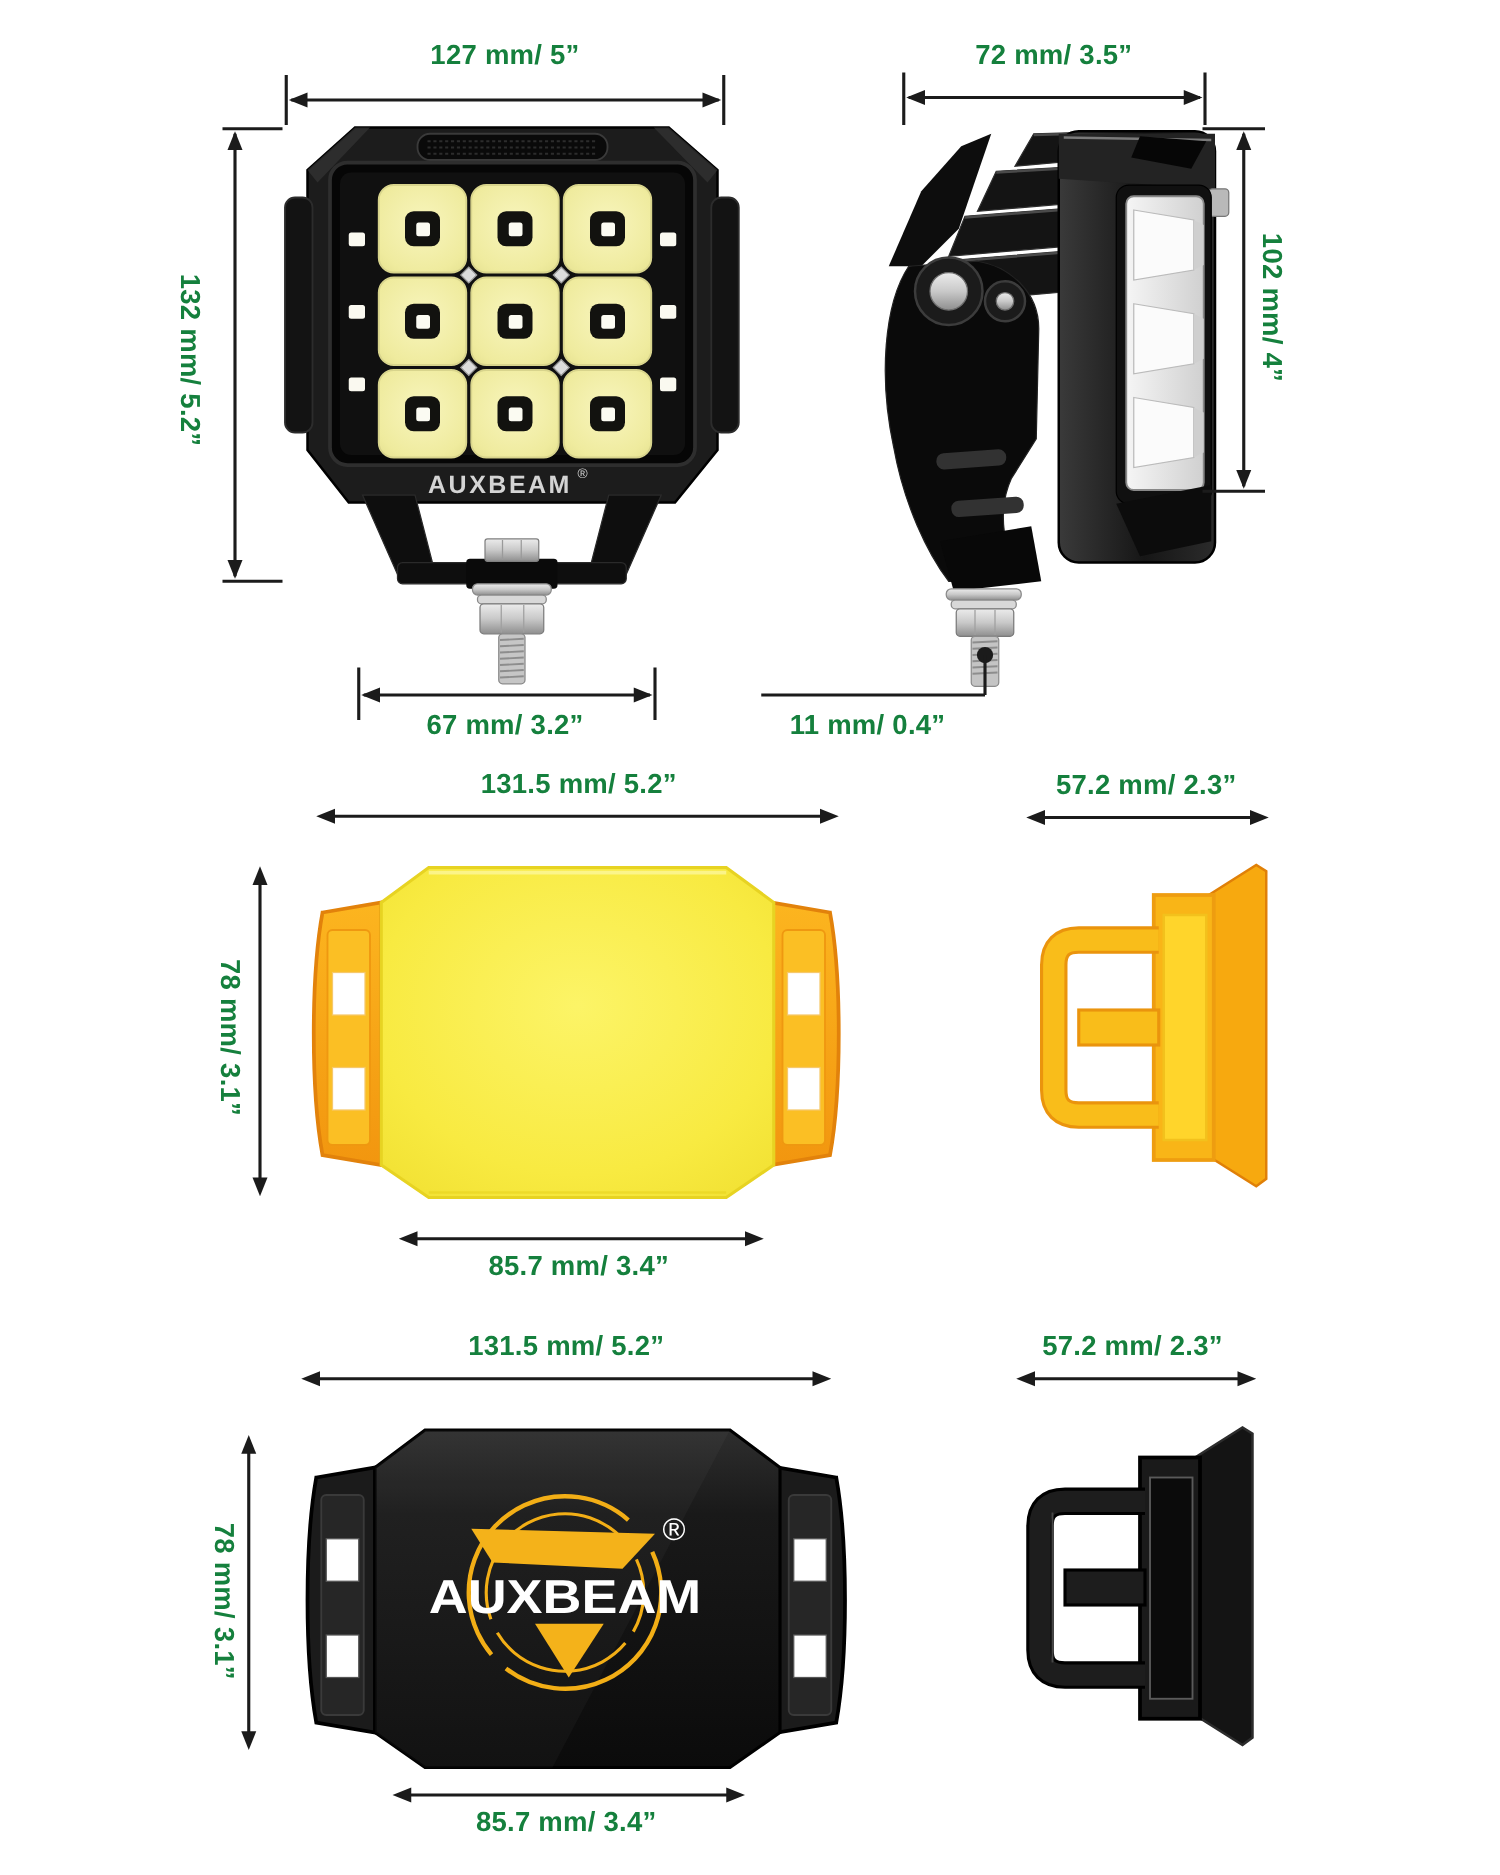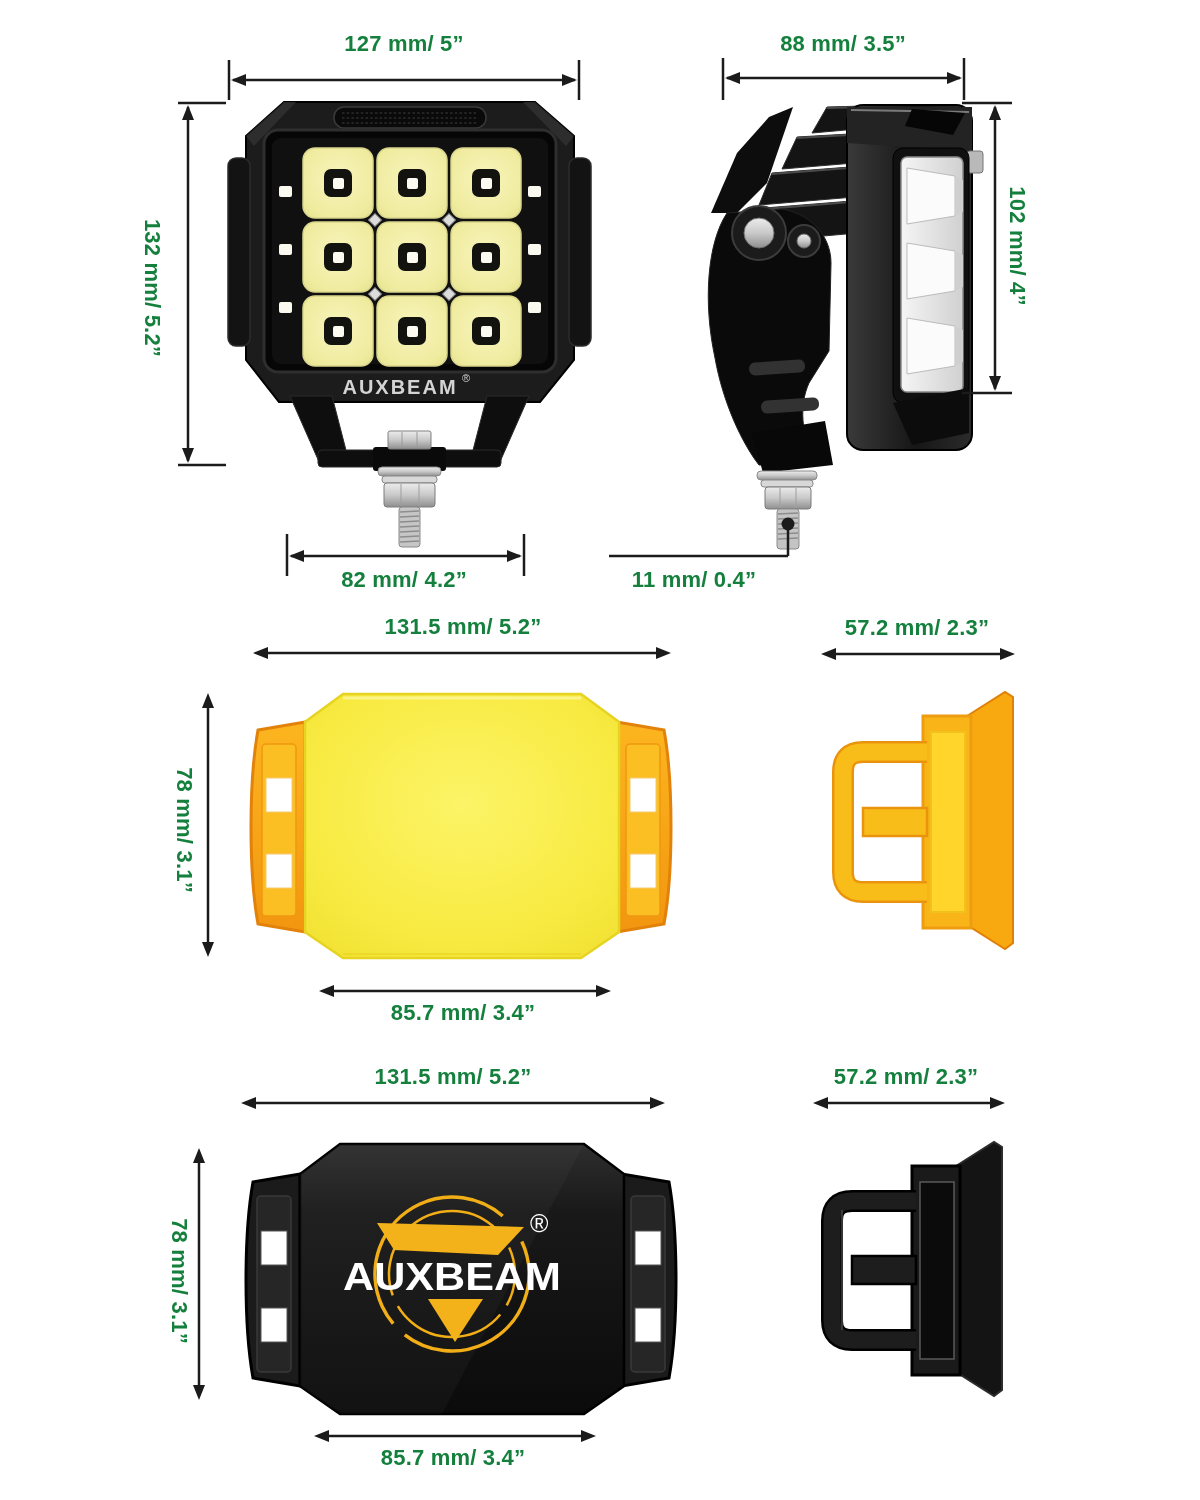--- a/index.html
+++ b/index.html
@@ -363,24 +363,24 @@
       <polygon points="13,255 7,240 19,240" fill="#1b1b1b"></polygon>
   </svg>
 
   <svg class="abs" style="left:311px;top:1423px" width="288" height="26">
     <line x1="15" y1="13" x2="273" y2="13" stroke="#1b1b1b" stroke-width="2.5"></line>
     <polygon points="3,13 18,7 18,19" fill="#1b1b1b"></polygon>
       <polygon points="285,13 270,7 270,19" fill="#1b1b1b"></polygon>
   </svg>
 
   <div class="dim-label" style="left:404px;top:44px">127 mm/ 5”</div>
-  <div class="dim-label" style="left:843px;top:44px">88 mm/ 3.5”</div>
+  <div class="dim-label" style="left:843px;top:44px">72 mm/ 3.5”</div>
   <div class="dim-label v" style="left:152px;top:288px">132 mm/ 5.2”</div>
   <div class="dim-label v" style="left:1017px;top:246px">102 mm/ 4”</div>
-  <div class="dim-label" style="left:404px;top:580px">82 mm/ 4.2”</div>
+  <div class="dim-label" style="left:404px;top:580px">67 mm/ 3.2”</div>
   <div class="dim-label" style="left:694px;top:580px">11 mm/ 0.4”</div>
   <div class="dim-label" style="left:463px;top:627px">131.5 mm/ 5.2”</div>
   <div class="dim-label" style="left:917px;top:628px">57.2 mm/ 2.3”</div>
   <div class="dim-label v" style="left:184px;top:830px">78 mm/ 3.1”</div>
   <div class="dim-label" style="left:463px;top:1013px">85.7 mm/ 3.4”</div>
   <div class="dim-label" style="left:453px;top:1077px">131.5 mm/ 5.2”</div>
   <div class="dim-label" style="left:906px;top:1077px">57.2 mm/ 2.3”</div>
   <div class="dim-label v" style="left:179px;top:1281px">78 mm/ 3.1”</div>
   <div class="dim-label" style="left:453px;top:1458px">85.7 mm/ 3.4”</div>
 

